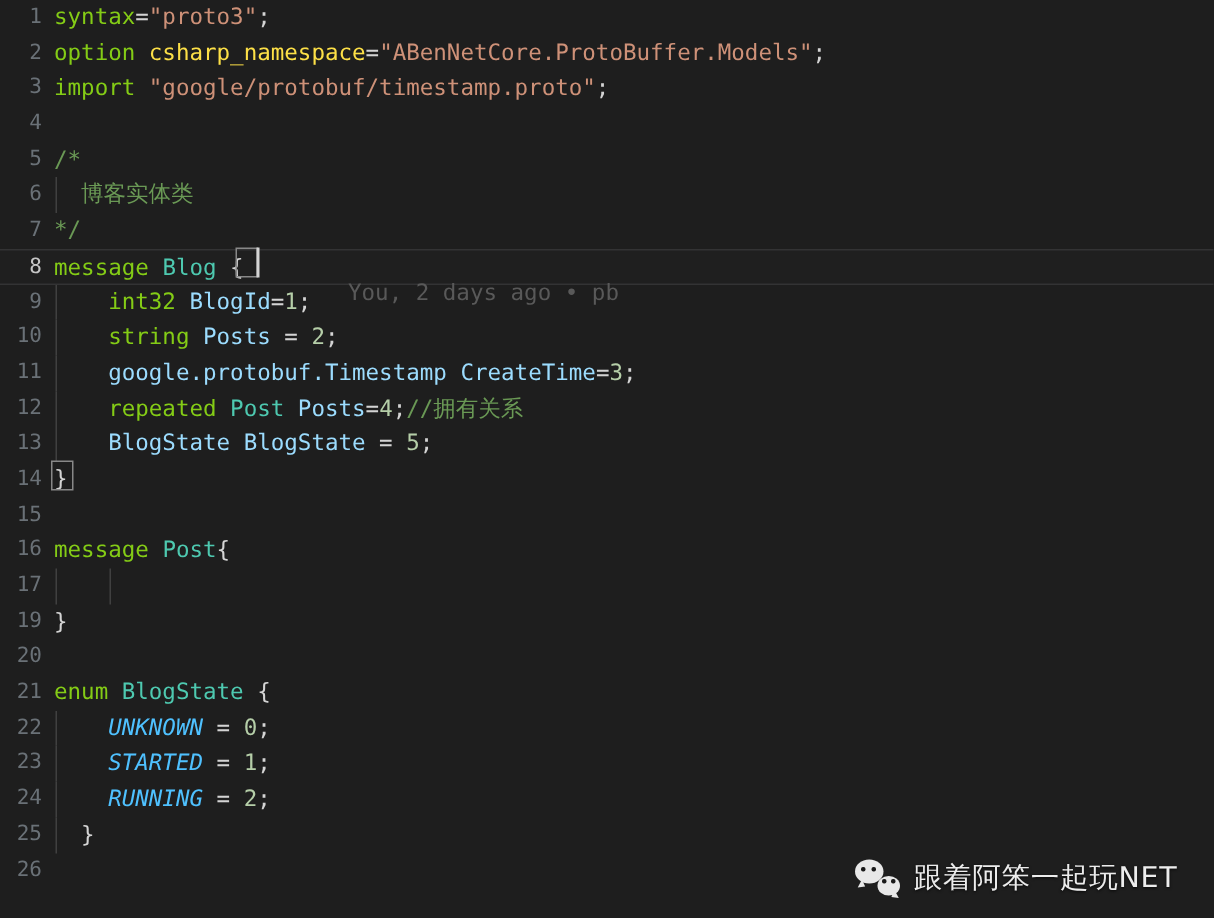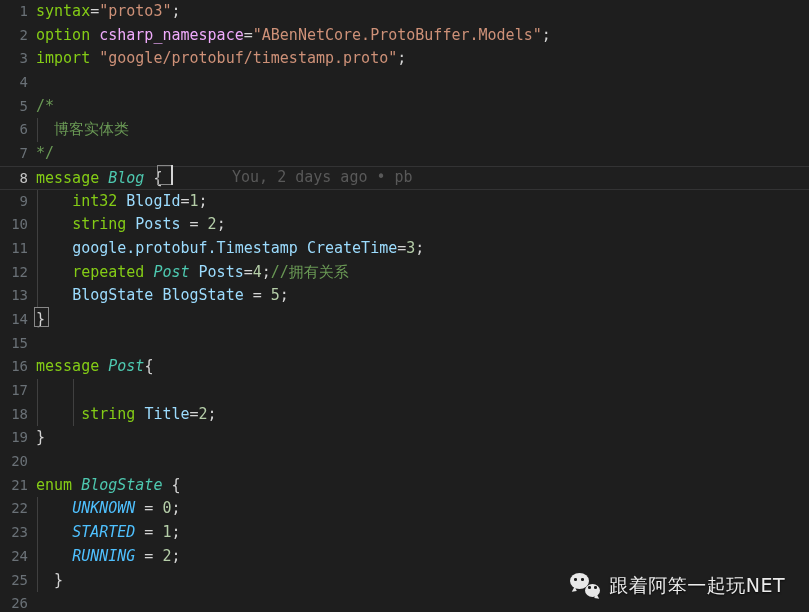--- a/index.html
+++ b/index.html
@@ -29,27 +29,27 @@
     padding-right:2px;box-sizing:border-box;
   }
   .line.current .gutter{color:#c6c6c6;height:21.7px;}
   .code{
     position:absolute;left:36px;top:0;height:23.7px;
     white-space:pre;
   }
   
   .kw{color:#84cc16;}
   .str{color:#ce9178;}
-  .type{color:#4ec9b0;font-style:italic;}
+  .type{color:#4ec9b0;}
   .ident{color:#9cdcfe;}
   .num{color:#b5cea8;}
   .com{color:#6a9955;}
   .punc{color:#d4d4d4;}
   .enumval{color:#4fc1ff;font-style:italic;}
-  .plain{color:#f0abfc;}
+  .plain{color:#fde047;}
   
   .guide{
     position:absolute;top:0;width:1px;height:23.7px;
     background:#404040;
   }
   
   .bmatch{
     position:absolute;border:1px solid #888888;
     box-sizing:border-box;background:transparent;
   }
@@ -103,37 +103,36 @@
       <div class="line current"><span class="gutter">8</span><span class="code"><span class="kw">message</span><span class="plain"> </span><span class="type">Blog</span><span class="plain"> </span><span class="punc">{</span></span></div>
       <div class="line"><span class="gutter">9</span><span class="guide" style="left: 37px;"></span><span class="code"><span class="plain">    </span><span class="kw">int32</span><span class="plain"> </span><span class="ident">BlogId</span><span class="punc">=</span><span class="num">1</span><span class="punc">;</span></span></div>
       <div class="line"><span class="gutter">10</span><span class="guide" style="left: 37px;"></span><span class="code"><span class="plain">    </span><span class="kw">string</span><span class="plain"> </span><span class="ident">Posts</span><span class="punc"> = </span><span class="num">2</span><span class="punc">;</span></span></div>
       <div class="line"><span class="gutter">11</span><span class="guide" style="left: 37px;"></span><span class="code"><span class="plain">    </span><span class="ident">google.protobuf.Timestamp</span><span class="plain"> </span><span class="ident">CreateTime</span><span class="punc">=</span><span class="num">3</span><span class="punc">;</span></span></div>
       <div class="line"><span class="gutter">12</span><span class="guide" style="left: 37px;"></span><span class="code"><span class="plain">    </span><span class="kw">repeated</span><span class="plain"> </span><span class="type">Post</span><span class="plain"> </span><span class="ident">Posts</span><span class="punc">=</span><span class="num">4</span><span class="punc">;</span><span class="com">//拥有关系</span></span></div>
       <div class="line"><span class="gutter">13</span><span class="guide" style="left: 37px;"></span><span class="code"><span class="plain">    </span><span class="ident">BlogState</span><span class="plain"> </span><span class="ident">BlogState</span><span class="punc"> = </span><span class="num">5</span><span class="punc">;</span></span></div>
       <div class="line"><span class="gutter">14</span><span class="code"><span class="punc">}</span></span></div>
       <div class="line"><span class="gutter">15</span><span class="code"></span></div>
       <div class="line"><span class="gutter">16</span><span class="code"><span class="kw">message</span><span class="plain"> </span><span class="type">Post</span><span class="punc">{</span></span></div>
       <div class="line"><span class="gutter">17</span><span class="guide" style="left: 37px;"></span><span class="guide" style="left: 73.08px;"></span></div>
-      <div class="line"><span class="gutter">18</span><span class="guide" style="left: 37px;"></span><span class="guide" style="left: 73.08px;"></span><span class="code"><span class="plain">     </span><span class="kw">string</span><span class="plain"> </span><span class="ident">Title</span><span class="punc">=</span><span class="num">2</span><span class="punc">;</span></span></div>
       <div class="line"><span class="gutter">19</span><span class="code"><span class="punc">}</span></span></div>
       <div class="line"><span class="gutter">20</span><span class="code"></span></div>
       <div class="line"><span class="gutter">21</span><span class="code"><span class="kw">enum</span><span class="plain"> </span><span class="type">BlogState</span><span class="plain"> </span><span class="punc">{</span></span></div>
       <div class="line"><span class="gutter">22</span><span class="guide" style="left: 37px;"></span><span class="code"><span class="plain">    </span><span class="enumval">UNKNOWN</span><span class="punc"> = </span><span class="num">0</span><span class="punc">;</span></span></div>
       <div class="line"><span class="gutter">23</span><span class="guide" style="left: 37px;"></span><span class="code"><span class="plain">    </span><span class="enumval">STARTED</span><span class="punc"> = </span><span class="num">1</span><span class="punc">;</span></span></div>
       <div class="line"><span class="gutter">24</span><span class="guide" style="left: 37px;"></span><span class="code"><span class="plain">    </span><span class="enumval">RUNNING</span><span class="punc"> = </span><span class="num">2</span><span class="punc">;</span></span></div>
       <div class="line"><span class="gutter">25</span><span class="guide" style="left: 37px;"></span><span class="code"><span class="punc">  }</span></span></div>
       <div class="line"><span class="gutter">26</span><span class="code"></span></div>
     </div>
 
   <div class="bmatch" style="left:157px;top:165px;width:15px;height:20px;"></div>
   <div class="cursor" style="left:171px;top:165px;height:20px;"></div>
 
   <div class="bmatch" style="left:34px;top:307px;width:15px;height:20px;"></div>
 
-  <div class="blame" style="left:232px;top:166px;text-align:right;">You, 2 days ago • pb</div>
+  <div class="blame" style="left:232px;top:184px;text-align:right;">You, 2 days ago • pb</div>
 
   <div id="watermark">
     <span id="wechat-logo">
       <span class="b1"></span>
       <span class="t1"></span>
       <span class="b2"></span>
       <span class="t2"></span>
       <i style="left:4px;top:5px;"></i>
       <i style="left:11px;top:5px;"></i>
       <i style="left:18px;top:13px;"></i>

